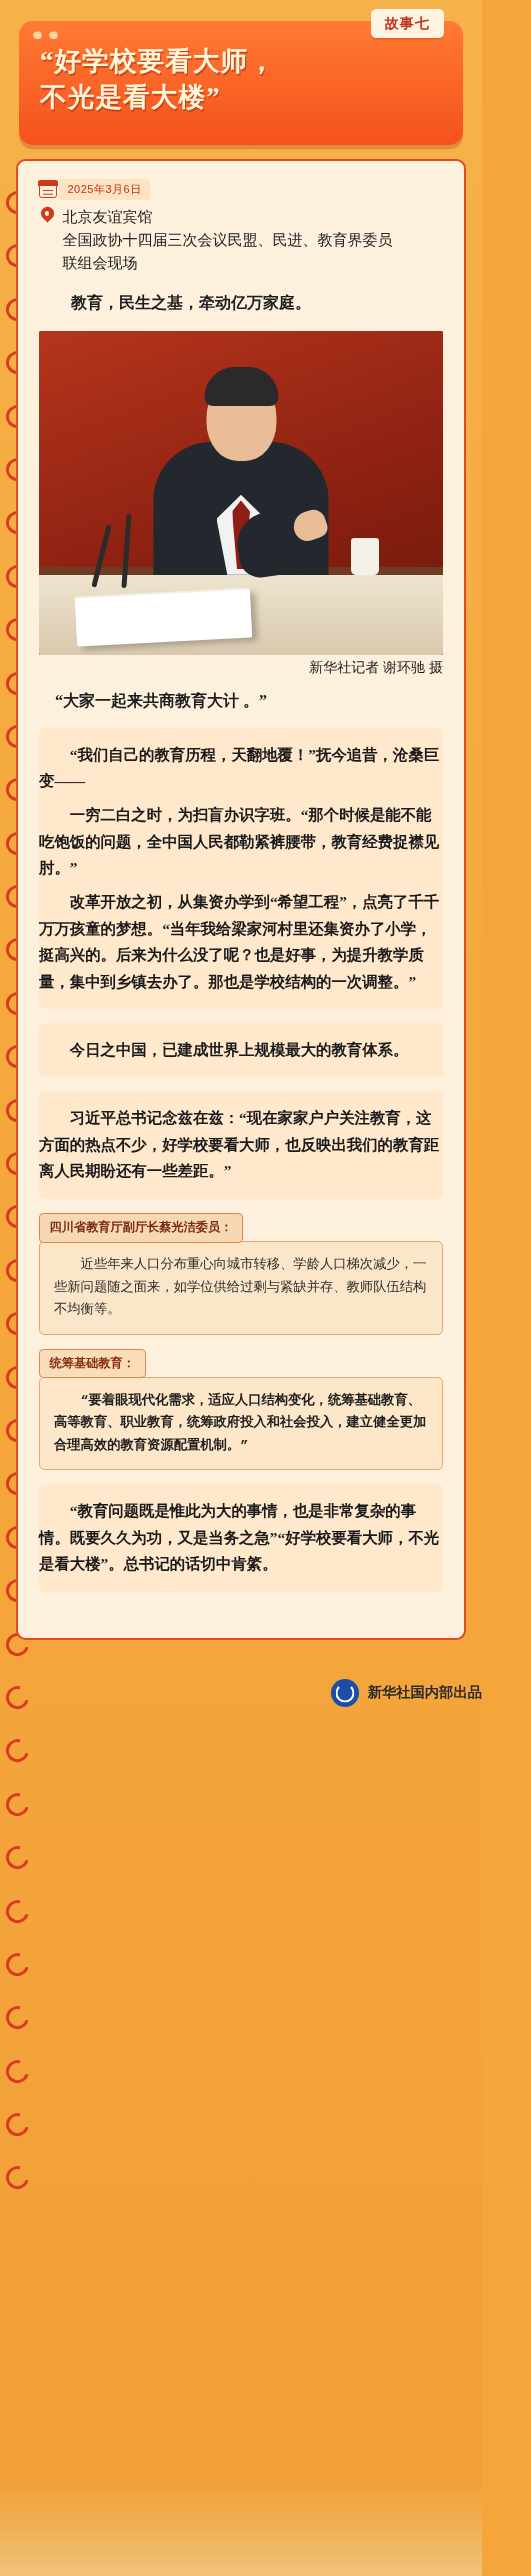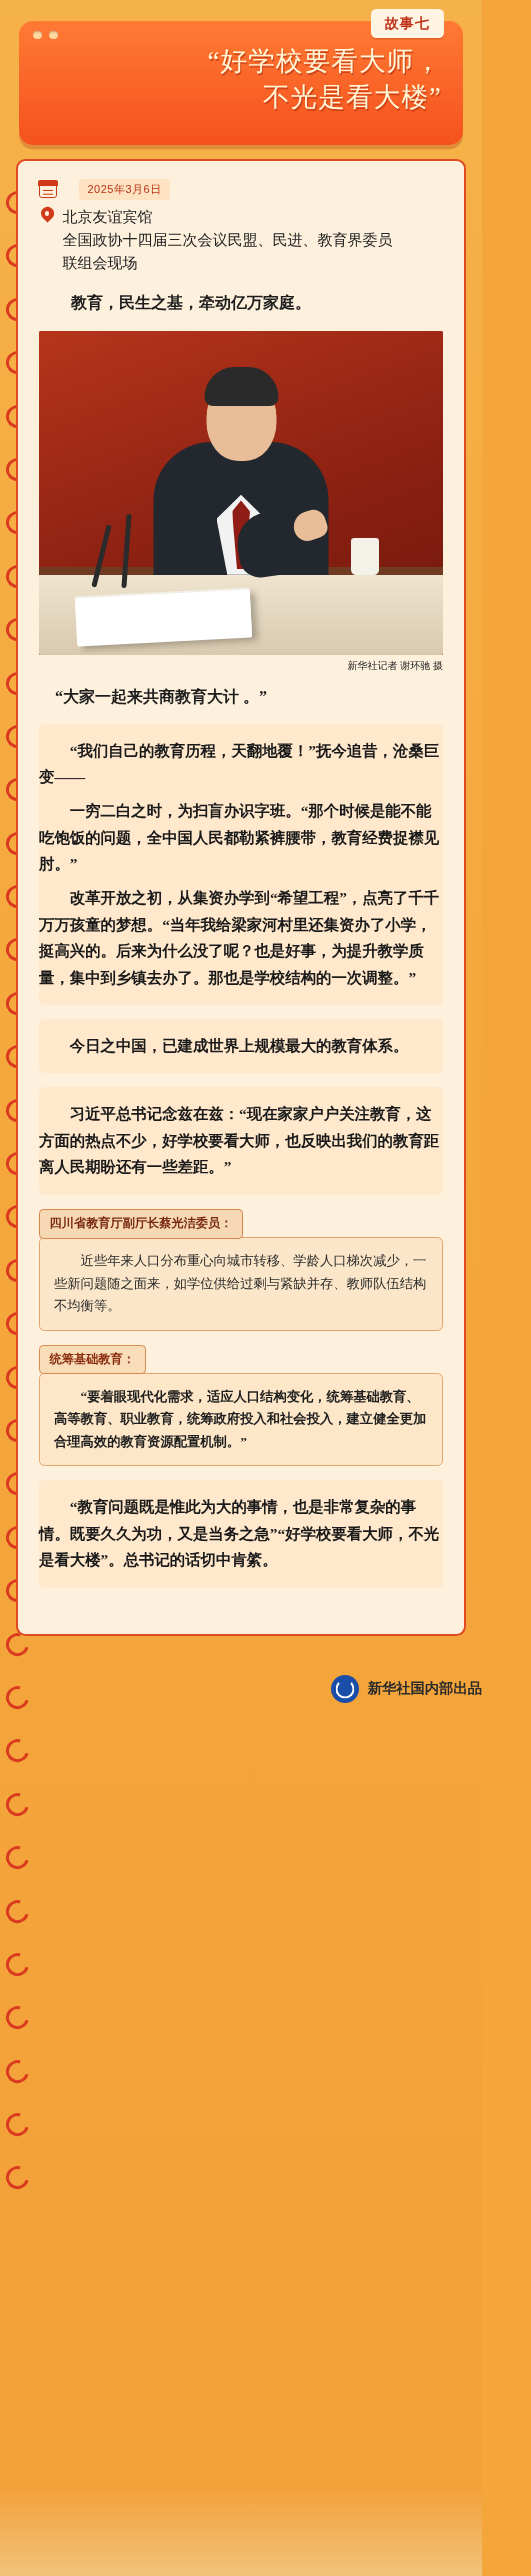--- a/index.html
+++ b/index.html
@@ -67,43 +67,43 @@
     background:#fff4e2;
     color:#c0321a;
     border-radius:5.3px;
     padding:5.3px 14px;
     font-size:14px;
     letter-spacing:1.1px;
     font-weight:bold;
     box-shadow:0 1.6px 0 rgba(150,40,10,.25);
   }
   .header-title {
-    text-align:right;
+    text-align:left;
     color:#fff7d8;
     font-size:26.6px;
-    font-weight:normal;
+    font-weight:bold;
     line-height:1.35;
     letter-spacing:1.1px;
     text-shadow:1.1px 1.6px 0 rgba(150,30,10,.45);
   }
   .header-title .l2 { display:block; }
   
   .body-card {
     position:relative;
     margin:14px 16px 0 16px;
     background:#fdf0dd;
     border:2.7px solid #e04a22;
     border-radius:9.6px;
     padding:18px 21px 32px 21px;
     z-index:8;
   }
   .meta-row {
     display:flex;
     align-items:center;
-    gap:22px;
+    gap:2px;
     margin-bottom:5.3px;
   }
   .cal-icon {
     width:18px; height:18px;
     border:1.6px solid #d03a18;
     border-radius:2.7px;
     position:relative;
     flex:0 0 auto;
     background:#fdf0dd;
   }
@@ -265,21 +265,21 @@
   }
   .photo .hand {
     position:absolute; right:2.1px; bottom:35px;
     width:33px; height:29px;
     background:#e8bd98;
     border-radius:16px 12.8px 10.6px 14px;
     transform:rotate(-18deg);
   }
   .photo-credit {
     text-align:right;
-    font-size:10px;
+    font-size:14px;
     color:#1d1d1d;
     margin-top:4.3px;
     font-family:"Liberation Sans", sans-serif;
   }
   .quote-line {
     font-size:16px;
     font-weight:bold;
     color:#1d1d1d;
     line-height:1.7;
     text-indent:1em;
@@ -319,20 +319,21 @@
   }
   .speaker-body {
     background:#fbe6c9;
     border:1.1px solid #e2a46c;
     border-radius:5.3px;
     padding:11.7px 14px;
     font-size:13.3px;
     line-height:1.7;
     color:#2b2b2b;
     text-indent:2em;
+    font-family:Liberation Mono, monospace;
   }
   .speakerbox.xi .speaker-name {
     background:#f9dcb8;
     border-color:#d98a4e;
     color:#8a2f12;
   }
   .speakerbox.xi .speaker-body {
     background:#fde7c8;
     border-color:#e4a86f;
     font-weight:bold;

